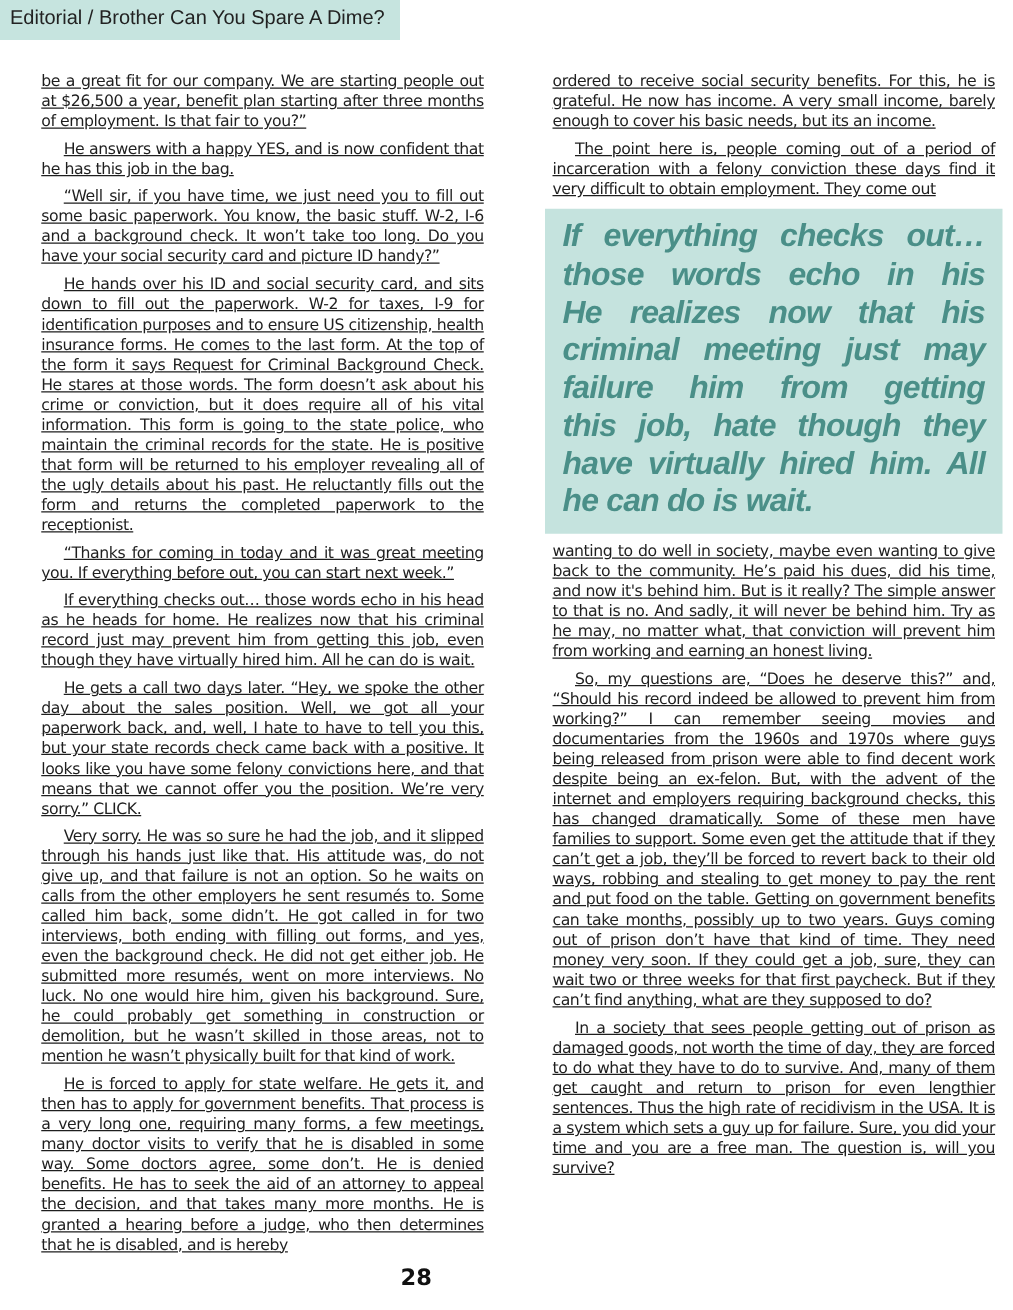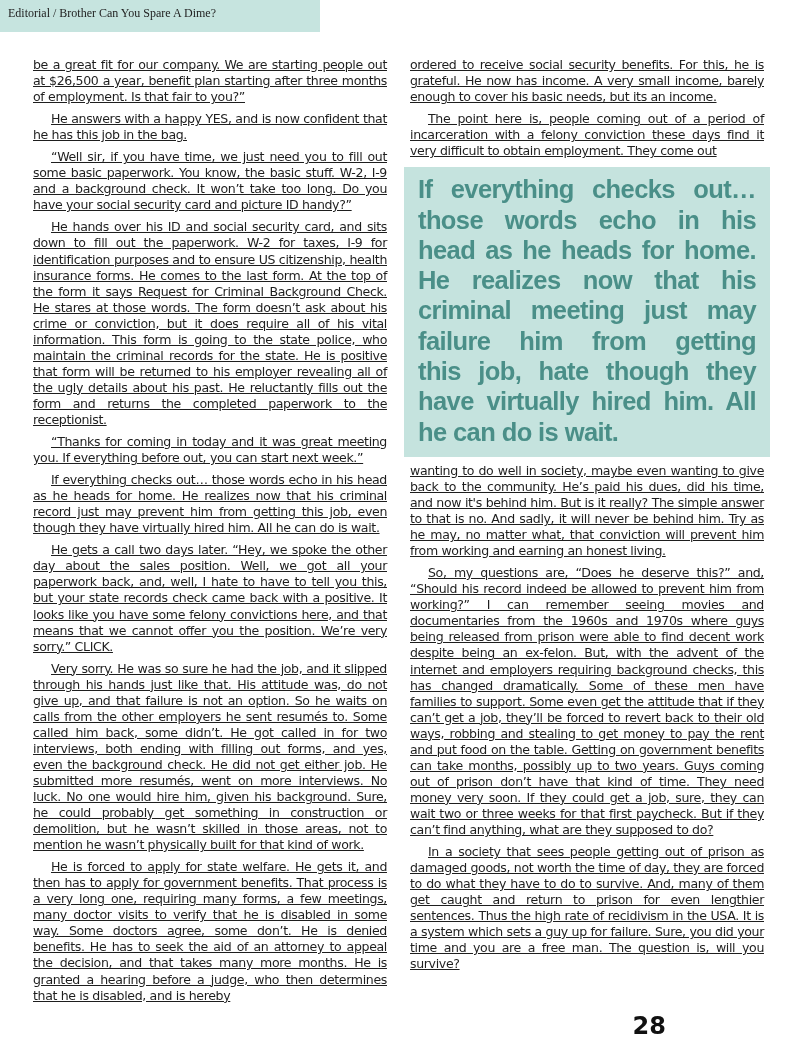--- a/index.html
+++ b/index.html
@@ -3,72 +3,71 @@
 <meta charset="utf-8">
 <style>
   html, body { margin: 0; padding: 0; background: #ffffff; }
   body { width: 810px; height: 1048px; position: relative; overflow: hidden; }
   .header-band {
     position: absolute; left: 0; top: 0; width: 320px; height: 32px;
     background: #c6e4df;
   }
   .header-title {
     position: absolute; left: 8px; top: 6px;
-    font-family: Liberation Serif, serif; font-size: 12px; color: #222;
+    font-family: Liberation Sans, sans-serif; font-size: 16px; color: #222;
     white-space: nowrap;
   }
   .col {
     position: absolute; top: 51px; width: 366px;
     font-family: "DejaVu Sans", sans-serif; font-size: 12.55px; line-height: 16.05px;
     color: #1e1e1e; text-align: justify; letter-spacing: -0.35px;
   }
   .col-left { left: 27px; }
-  .col-right { left: 404px; }
+  .col-right { left: 436px; }
   .col p { margin: 6px; text-indent: 18px; text-decoration: underline; }
   .col p.cont { text-indent: 0; }
   .pullquote {
     margin: 8px 0 6px 0; background: #c5e3de; padding: 7px 14px 10px 14px;
     font-family: "Liberation Sans", sans-serif; font-weight: bold;
     font-size: 25.5px; line-height: 30.3px; color: #4a8f88;
     text-align: justify; letter-spacing: -0.6px; transform-origin: left top;
   }
-  .pullquote span { display: block; text-align: justify; text-align-last: justify; }
+  .pullquote span { display: block; text-align: justify; text-align-last: justify; font-style: italic; }
   .pullquote span.last { text-align-last: left; }
   .page-number {
-    position: absolute; left: 0; width: 666px; top: 1012px; text-align: right;
-    font-family: "DejaVu Sans", sans-serif; font-weight: bold; font-size: 24px; color: #111;
+    position: absolute; left: 0; width: 666px; top: 1012px; text-align: center;
+    font-family: "DejaVu Sans", sans-serif; font-weight: bold; font-size: 18px; color: #111;
   }
 </style>
 </head>
 <body>
 
 <div class="header-band" style="background: rgb(198, 228, 223);">
   <div class="header-title">Editorial / Brother Can You Spare A Dime?</div>
 </div>
 
 <div class="col col-left">
   <p class="cont">be a great fit for our company. We are starting people out at $26,500 a year, benefit plan starting after three months of employment. Is that fair to you?”</p>
   <p>He answers with a happy YES, and is now confident that he has this job in the bag.</p>
-  <p>“Well sir, if you have time, we just need you to fill out some basic paperwork. You know, the basic stuff. W-2, I-9 and a background check. It won’t take too long. Do you have your social security card and picture ID handy?”</p>
+  <p>“Well sir, if you have time, we just need you to fill out some basic paperwork. You know, the basic stuff. W-2, I-6 and a background check. It won’t take too long. Do you have your social security card and picture ID handy?”</p>
   <p>He hands over his ID and social security card, and sits down to fill out the paperwork. W-2 for taxes, I-9 for identification purposes and to ensure US citizenship, health insurance forms. He comes to the last form. At the top of the form it says Request for Criminal Background Check. He stares at those words. The form doesn’t ask about his crime or conviction, but it does require all of his vital information. This form is going to the state police, who maintain the criminal records for the state. He is positive that form will be returned to his employer revealing all of the ugly details about his past. He reluctantly fills out the form and returns the completed paperwork to the receptionist.</p>
   <p>“Thanks for coming in today and it was great meeting you. If everything before out, you can start next week.”</p>
   <p>If everything checks out… those words echo in his head as he heads for home. He realizes now that his criminal record just may prevent him from getting this job, even though they have virtually hired him. All he can do is wait.</p>
   <p>He gets a call two days later. “Hey, we spoke the other day about the sales position. Well, we got all your paperwork back, and, well, I hate to have to tell you this, but your state records check came back with a positive. It looks like you have some felony convictions here, and that means that we cannot offer you the position. We’re very sorry.” CLICK.</p>
   <p>Very sorry. He was so sure he had the job, and it slipped through his hands just like that. His attitude was, do not give up, and that failure is not an option. So he waits on calls from the other employers he sent resumés to. Some called him back, some didn’t. He got called in for two interviews, both ending with filling out forms, and yes, even the background check. He did not get either job. He submitted more resumés, went on more interviews. No luck. No one would hire him, given his background. Sure, he could probably get something in construction or demolition, but he wasn’t skilled in those areas, not to mention he wasn’t physically built for that kind of work.</p>
   <p>He is forced to apply for state welfare. He gets it, and then has to apply for government benefits. That process is a very long one, requiring many forms, a few meetings, many doctor visits to verify that he is disabled in some way. Some doctors agree, some don’t. He is denied benefits. He has to seek the aid of an attorney to appeal the decision, and that takes many more months. He is granted a hearing before a judge, who then determines that he is disabled, and is hereby</p>
 </div>
 
 <div class="col col-right">
   <p class="cont">ordered to receive social security benefits. For this, he is grateful. He now has income. A very small income, barely enough to cover his basic needs, but its an income.</p>
   <p>The point here is, people coming out of a period of incarceration with a felony conviction these days find it very difficult to obtain employment. They come out</p>
 
   <div class="pullquote" style="background: rgb(197, 227, 222); color: rgb(74, 143, 136);">
     <span>If everything checks out…</span>
     <span>those words echo in his</span>
-    <span>head as he heads for home.</span>
     <span>He realizes now that his</span>
     <span>criminal meeting just may</span>
     <span>failure him from getting</span>
     <span>this job, hate though they</span>
     <span>have virtually hired him. All</span>
     <span class="last">he can do is wait.</span>
   </div>
 
   <p class="cont">wanting to do well in society, maybe even wanting to give back to the community. He’s paid his dues, did his time, and now it's behind him. But is it really? The simple answer to that is no. And sadly, it will never be behind him. Try as he may, no matter what, that conviction will prevent him from working and earning an honest living.</p>
   <p>So, my questions are, “Does he deserve this?” and, “Should his record indeed be allowed to prevent him from working?” I can remember seeing movies and documentaries from the 1960s and 1970s where guys being released from prison were able to find decent work despite being an ex-felon. But, with the advent of the internet and employers requiring background checks, this has changed dramatically. Some of these men have families to support. Some even get the attitude that if they can’t get a job, they’ll be forced to revert back to their old ways, robbing and stealing to get money to pay the rent and put food on the table. Getting on government benefits can take months, possibly up to two years. Guys coming out of prison don’t have that kind of time. They need money very soon. If they could get a job, sure, they can wait two or three weeks for that first paycheck. But if they can’t find anything, what are they supposed to do?</p>

